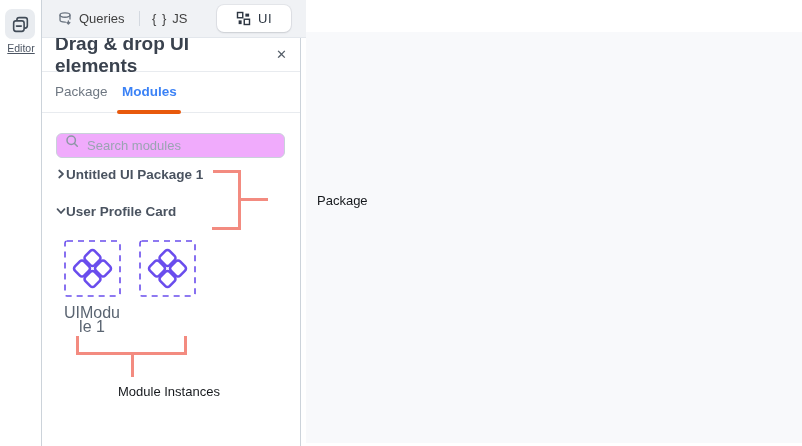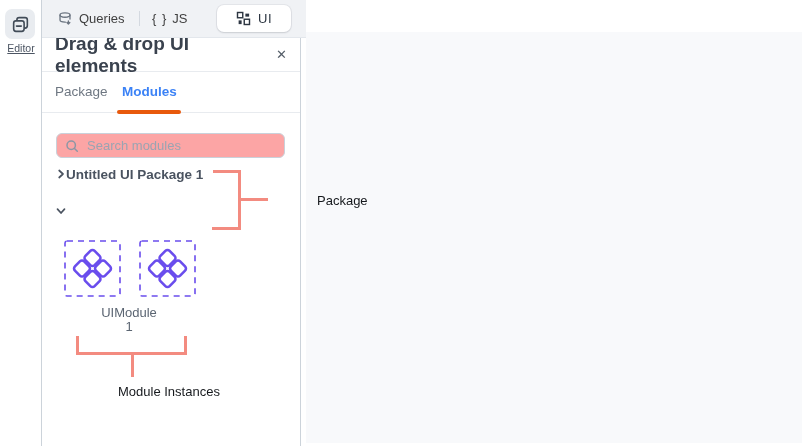--- a/index.html
+++ b/index.html
@@ -28,32 +28,32 @@
   .panel-header { position:absolute; left:0; top:38px; width:100%; height:34px; border-bottom:1px solid #e8ebef; display:flex; align-items:center; padding:0 13px; }
   .panel-title { font-size:19px; font-weight:bold; color:#3a424e; }
   .close { margin-left:auto; color:#545d68; font-size:13px; cursor:pointer; }
 
   .tabs2 { position:absolute; left:0; top:72px; width:100%; height:41px; border-bottom:1px solid #e8ebef; }
   .t2 { position:absolute; top:0; height:40px; line-height:40px; font-size:13.5px; cursor:pointer; }
   .t2-widgets { left:13px; color:#6e7782; }
   .t2-modules { left:80px; color:#3b82f6; font-weight:bold; }
   .underline { position:absolute; left:75px; bottom:-2px; width:64px; height:4px; background:var(--accent,#e8590c); border-radius:2px; }
 
-  .search { position:absolute; left:14px; top:133px; width:229px; height:25px; border:1px solid #c9d1da; border-radius:6px; background:#fca5a5; display:flex; align-items:center; gap:6px; padding:0 8px; }
+  .search { position:absolute; left:14px; top:133px; width:229px; height:25px; border:1px solid #c9d1da; border-radius:6px; background:#f0abfc; display:flex; gap:6px; padding:0 8px; }
   .search input { border:none; outline:none; flex:1; font-size:13px; color:#333; background:transparent; font-family:inherit; min-width:0; }
   .search input::placeholder { color:#9aa4b2; }
 
   .pkg-row { position:absolute; left:14px; height:20px; display:flex; align-items:center; font-size:13.5px; font-weight:bold; color:#4a5360; cursor:pointer; }
   .pkg-row-1 { top:164px; }
   .pkg-row-2 { top:201px; }
 
   .module-card { position:absolute; top:240px; width:57px; height:57px; cursor:grab; }
   .module-card-1 { left:22px; }
   .module-card-2 { left:97px; }
-  .module-label { position:absolute; top:306px; width:58px; text-align:center; font-size:13px; line-height:14px; color:#5b6572; word-break:break-all;margin-left:37px; }
+  .module-label { position:absolute; top:306px; width:58px; text-align:center; font-size:16px; line-height:14px; color:#5b6572; word-break:break-all; }
   .module-label-1 { left:21px; }
   .module-label-2 { left:96px; }
 
   
   .canvas { position:absolute; left:306px; top:32px; width:496px; height:411px; background:#f8f9fb; }
 
   
   .ann { position:absolute; background:var(--salmon,#f38b80); z-index:5; }
   .ann-label { position:absolute; font-size:13px; color:#16191d; z-index:5; white-space:nowrap; }
   .a-pkg-top  { left:213px; top:170px; width:28px; height:3px; }
@@ -110,20 +110,21 @@
       <svg width="10" height="10" viewBox="0 0 10 10" fill="none" stroke="#4a5360" stroke-width="1.7" stroke-linecap="round" stroke-linejoin="round">
         <polyline points="3.2,1.5 7,5 3.2,8.5"></polyline>
       </svg>
       <span>Untitled UI Package 1</span>
     </div>
 
     <div class="pkg-row pkg-row-2">
       <svg width="10" height="10" viewBox="0 0 10 10" fill="none" stroke="#4a5360" stroke-width="1.7" stroke-linecap="round" stroke-linejoin="round">
         <polyline points="1.5,3.2 5,7 8.5,3.2"></polyline>
       </svg>
+      <span>User Profile Card</span>
     </div>
 
     <div class="module-card module-card-1">
       <svg width="57" height="57" viewBox="0 0 57 57" fill="none">
         <rect x="1" y="1" width="55" height="55" rx="2" stroke="#6a4ded" stroke-width="1.6" stroke-dasharray="6 5"></rect>
         <g stroke="#6a4ded" stroke-width="2.6">
           <rect x="22" y="11.5" width="13" height="13" rx="3" transform="rotate(45 28.5 18)"></rect>
           <rect x="11.5" y="22" width="13" height="13" rx="3" transform="rotate(45 18 28.5)"></rect>
           <rect x="32.5" y="22" width="13" height="13" rx="3" transform="rotate(45 39 28.5)"></rect>
           <rect x="22" y="32.5" width="13" height="13" rx="3" transform="rotate(45 28.5 39)"></rect>

